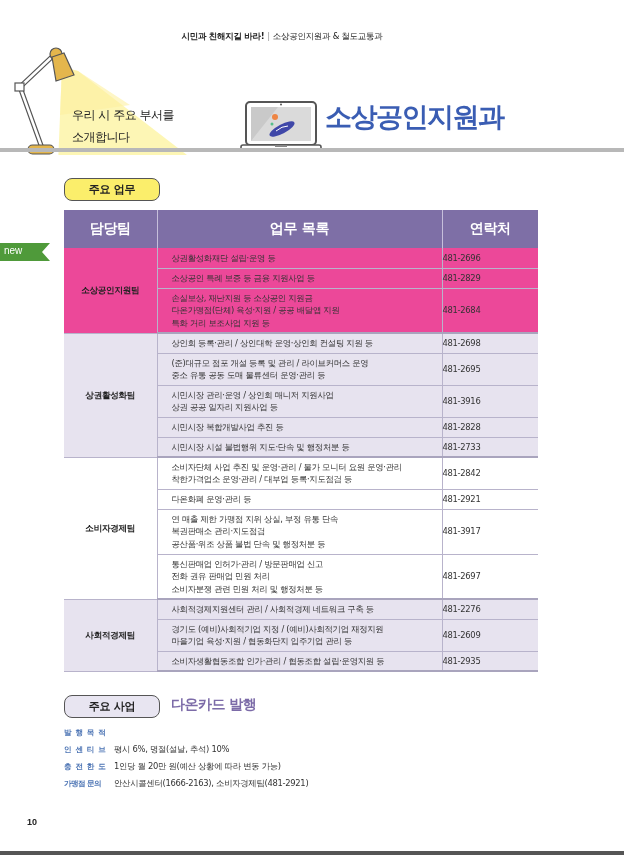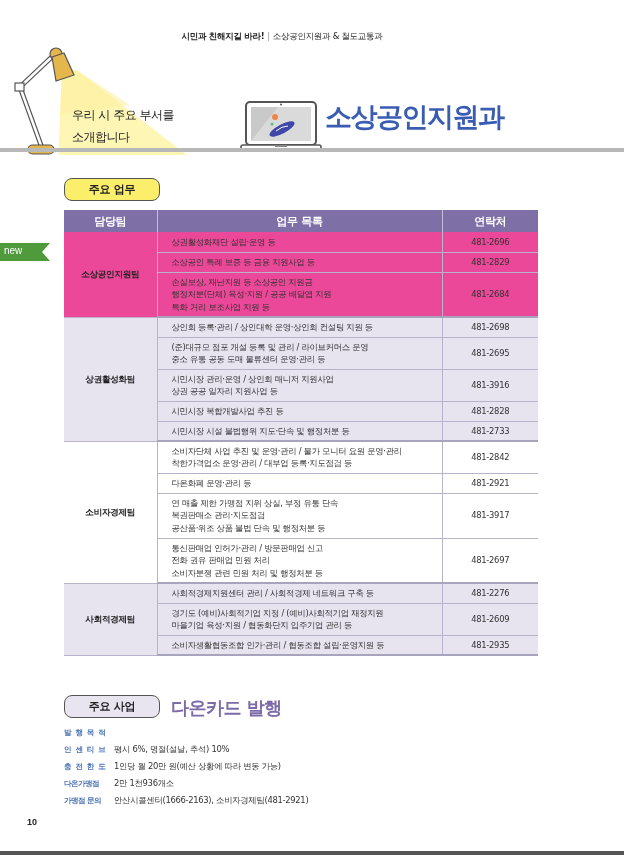--- a/index.html
+++ b/index.html
@@ -16,38 +16,38 @@
   .laptop { position: absolute; left: 240px; top: 100px; width: 84px; height: 52px; }
   .dept-title { position: absolute; left: 325px; top: 99px; font-size: 27px; font-weight: bold; color: #3a5db3; letter-spacing: -1.5px; }
 
   .header-rule { position: absolute; left: 0; top: 148px; width: 624px; height: 4px; background: #b8b8b8; }
 
   .pill { position: absolute; height: 23px; border: 1px solid #555; border-radius: 8px; font-size: 11px; font-weight: bold; color: #222; text-align: center; line-height: 21px; letter-spacing: -0.3px; }
   .pill.yellow { background: #fbee6b; }
   .pill.lavender { background: #e8e5f1; }
 
   table.tasks { position: absolute; left: 64px; top: 210px; width: 474px; border-collapse: collapse; font-size: 8.4px; color: #333; letter-spacing: -0.3px; }
-  table.tasks th { background: #7e6fa6; color: #fff; font-weight: bold; height: 22px; font-size: 11px; border-right: 1px solid #c6bfdb; }
+  table.tasks th { background: #7e6fa6; color: #fff; font-weight: bold; height: 38px; font-size: 14px; border-right: 1px solid #c6bfdb; }
   table.tasks th:last-child { border-right: none; }
   table.tasks td { border-bottom: 1px solid #b8b3cb; border-right: 1px solid #b8b3cb; padding: 0 14px; line-height: 12.5px; vertical-align: middle; }
-  table.tasks td:last-child { border-right: none; text-align: center; padding: 0; }
+  table.tasks td:last-child { border-right: none; text-align: left; padding: 0; }
   table.tasks td.team { text-align: center; font-weight: bold; font-size: 8.6px; color: #222; padding: 0; position: relative; }
   tr.g0 td { background: #ec4899; }
   tr.g1 td { background: #e7e3ef; }
   tr.g2 td { background: #ffffff; }
   tr.g3 td { background: #e7e3ef; margin-top: 20px; }
   tr.h1 td { height: 20px; }
   tr.h2 td { height: 32px; }
   tr.h3 td { height: 45px; }
   tr.group-end td { border-bottom: 2px solid #a9a4bd; }
 
   .new-tag { position: absolute; left: -6px; top: 243px; width: 56px; height: 18px; }
   .new-tag span { position: absolute; left: 10px; top: 2px; font-size: 10px; color: #fff; font-family: "Liberation Sans", sans-serif; }
 
-  .biz-title { position: absolute; left: 171px; top: 696px; font-size: 18px; font-weight: bold; color: #7c6ba8; letter-spacing: -0.5px; }
+  .biz-title { position: absolute; left: 171px; top: 696px; font-size: 14px; font-weight: bold; color: #7c6ba8; letter-spacing: -0.5px; }
 
   .info { position: absolute; left: 64px; top: 724px; font-size: 8.4px; color: #333; letter-spacing: -0.3px; }
   .info .row { height: 17px; line-height: 17px; display: flex; }
   .info .label { width: 50px; color: #4c74b4; font-weight: bold; font-size: 7.6px; letter-spacing: 0.6px; }
   .info .label.tight { letter-spacing: -0.6px; }
 
   .page-num { position: absolute; left: 27px; top: 817px; font-size: 9px; font-weight: bold; color: #222; font-family: "Liberation Sans", sans-serif; }
   .footer-rule { position: absolute; left: 0; top: 851px; width: 624px; height: 4px; background: #555; }
 </style>
 </head>
@@ -117,21 +117,21 @@
     </tr>
     <tr class="g0 h1">
       <td>
           <div>소상공인 특례 보증 등 금융 지원사업 등</div>
         </td>
       <td>481-2829</td>
     </tr>
     <tr class="g0 h3 group-end">
       <td>
         <div>손실보상, 재난지원 등 소상공인 지원금</div>
-        <div>행정처분(단체) 육성·지원 / 공공 배달앱 지원</div>
+        <div>다온가맹점(단체) 육성·지원 / 공공 배달앱 지원</div>
         <div>특화 거리 보조사업 지원 등</div>
       </td>
       <td>481-2684</td>
     </tr>
 
     <tr class="g1 h1">
       <td class="team" rowspan="5">상권활성화팀</td>
       <td>
           <div>상인회 등록·관리 / 상인대학 운영·상인회 컨설팅 지원 등</div>
         </td>
@@ -235,23 +235,19 @@
   </div>
   <div class="row">
     <span class="label">인 센 티 브</span>
     <span>평시 6%, 명절(설날, 추석) 10%</span>
   </div>
   <div class="row">
     <span class="label">충 전 한 도</span>
     <span>1인당 월 20만 원(예산 상황에 따라 변동 가능)</span>
   </div>
   <div class="row">
-    <span class="label tight">다온가맹점</span>
-    <span>2만 1천936개소</span>
-  </div>
-  <div class="row">
     <span class="label tight">가맹점 문의</span>
     <span>안산시콜센터(1666-2163), 소비자경제팀(481-2921)</span>
   </div>
 </div>
 
 <div class="page-num">10</div>
 <div class="footer-rule"></div>
 
 </body></html>

